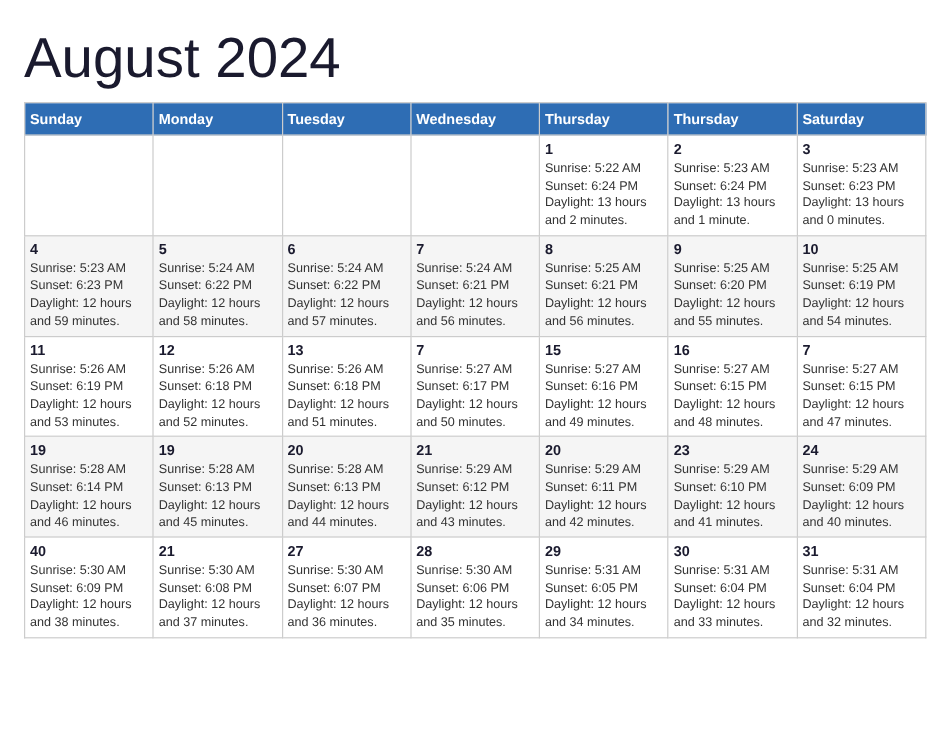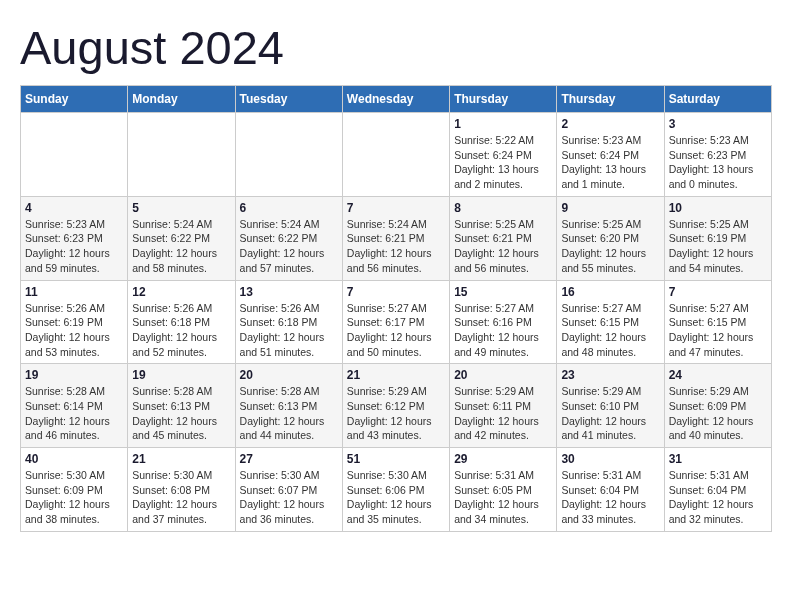--- a/index.html
+++ b/index.html
@@ -225,21 +225,21 @@
         </td>
         <td>
           <span class="day-num">21</span>
           <div class="day-info">Sunrise: 5:30 AM<br>Sunset: 6:08 PM<br>Daylight: 12 hours<br>and 37 minutes.</div>
         </td>
         <td>
           <span class="day-num">27</span>
           <div class="day-info">Sunrise: 5:30 AM<br>Sunset: 6:07 PM<br>Daylight: 12 hours<br>and 36 minutes.</div>
         </td>
         <td>
-          <span class="day-num">51</span>
+          <span class="day-num">28</span>
           <div class="day-info">Sunrise: 5:30 AM<br>Sunset: 6:06 PM<br>Daylight: 12 hours<br>and 35 minutes.</div>
         </td>
         <td>
           <span class="day-num">29</span>
           <div class="day-info">Sunrise: 5:31 AM<br>Sunset: 6:05 PM<br>Daylight: 12 hours<br>and 34 minutes.</div>
         </td>
         <td>
           <span class="day-num">30</span>
           <div class="day-info">Sunrise: 5:31 AM<br>Sunset: 6:04 PM<br>Daylight: 12 hours<br>and 33 minutes.</div>
         </td>

